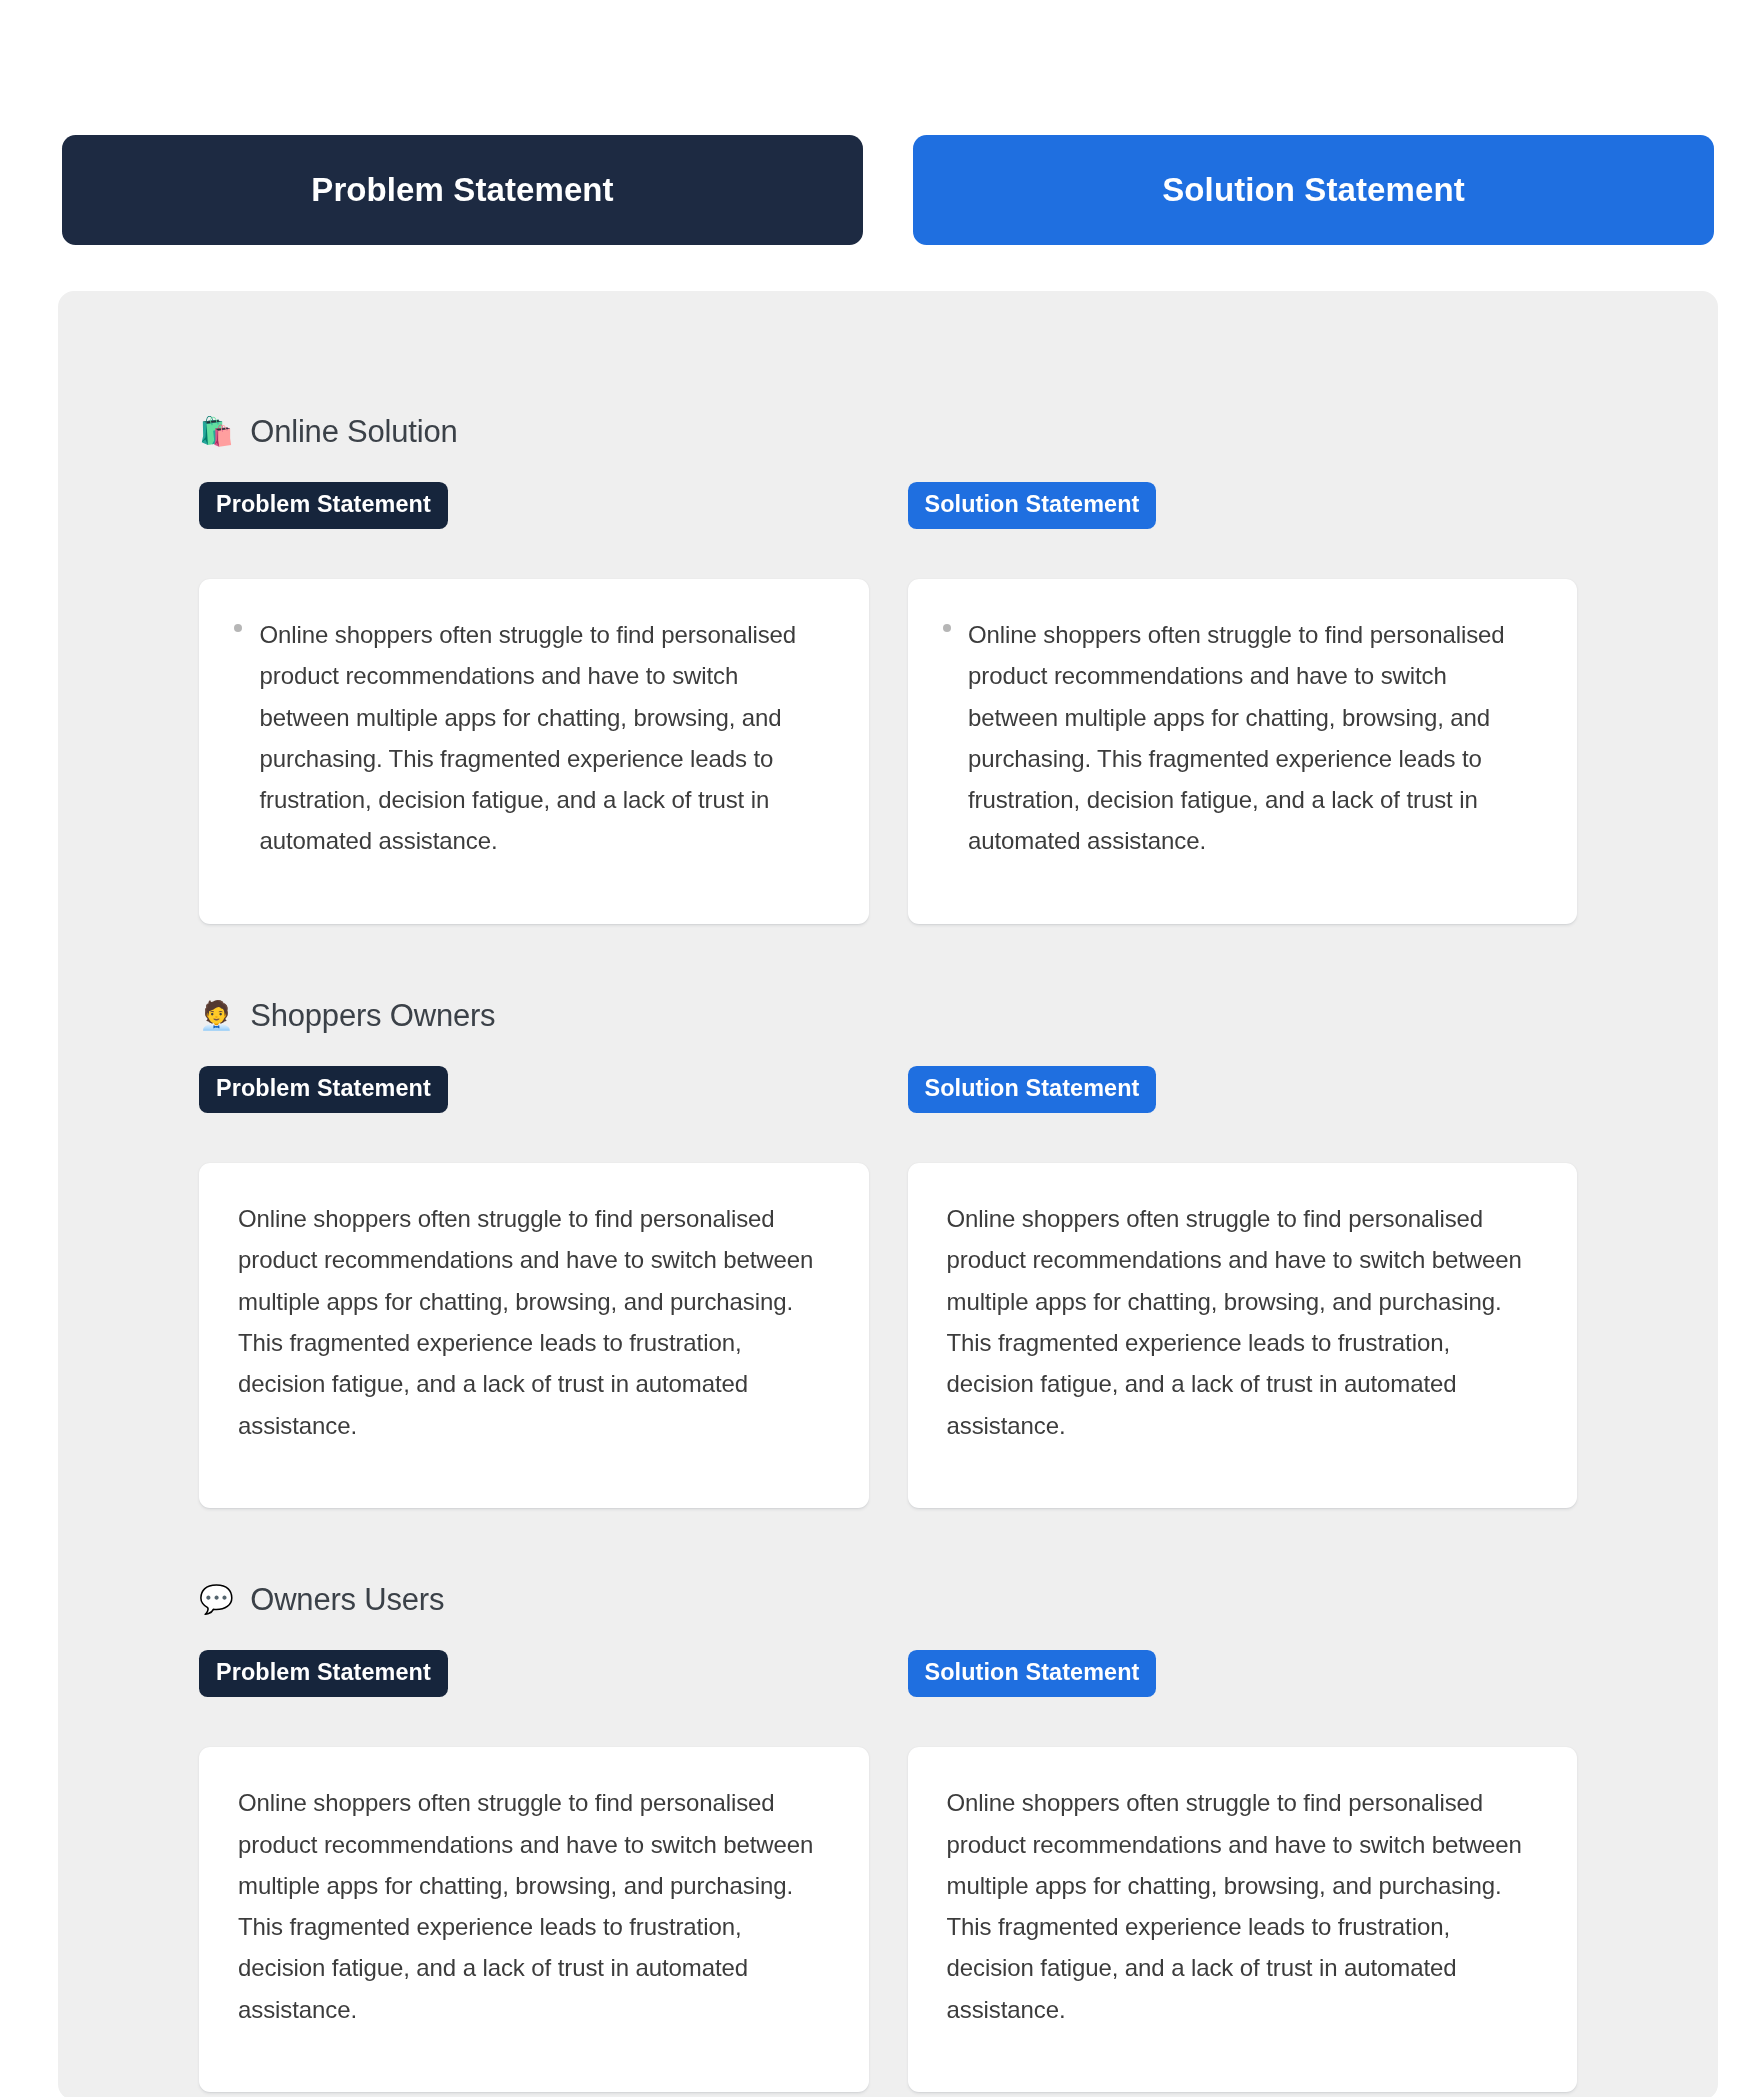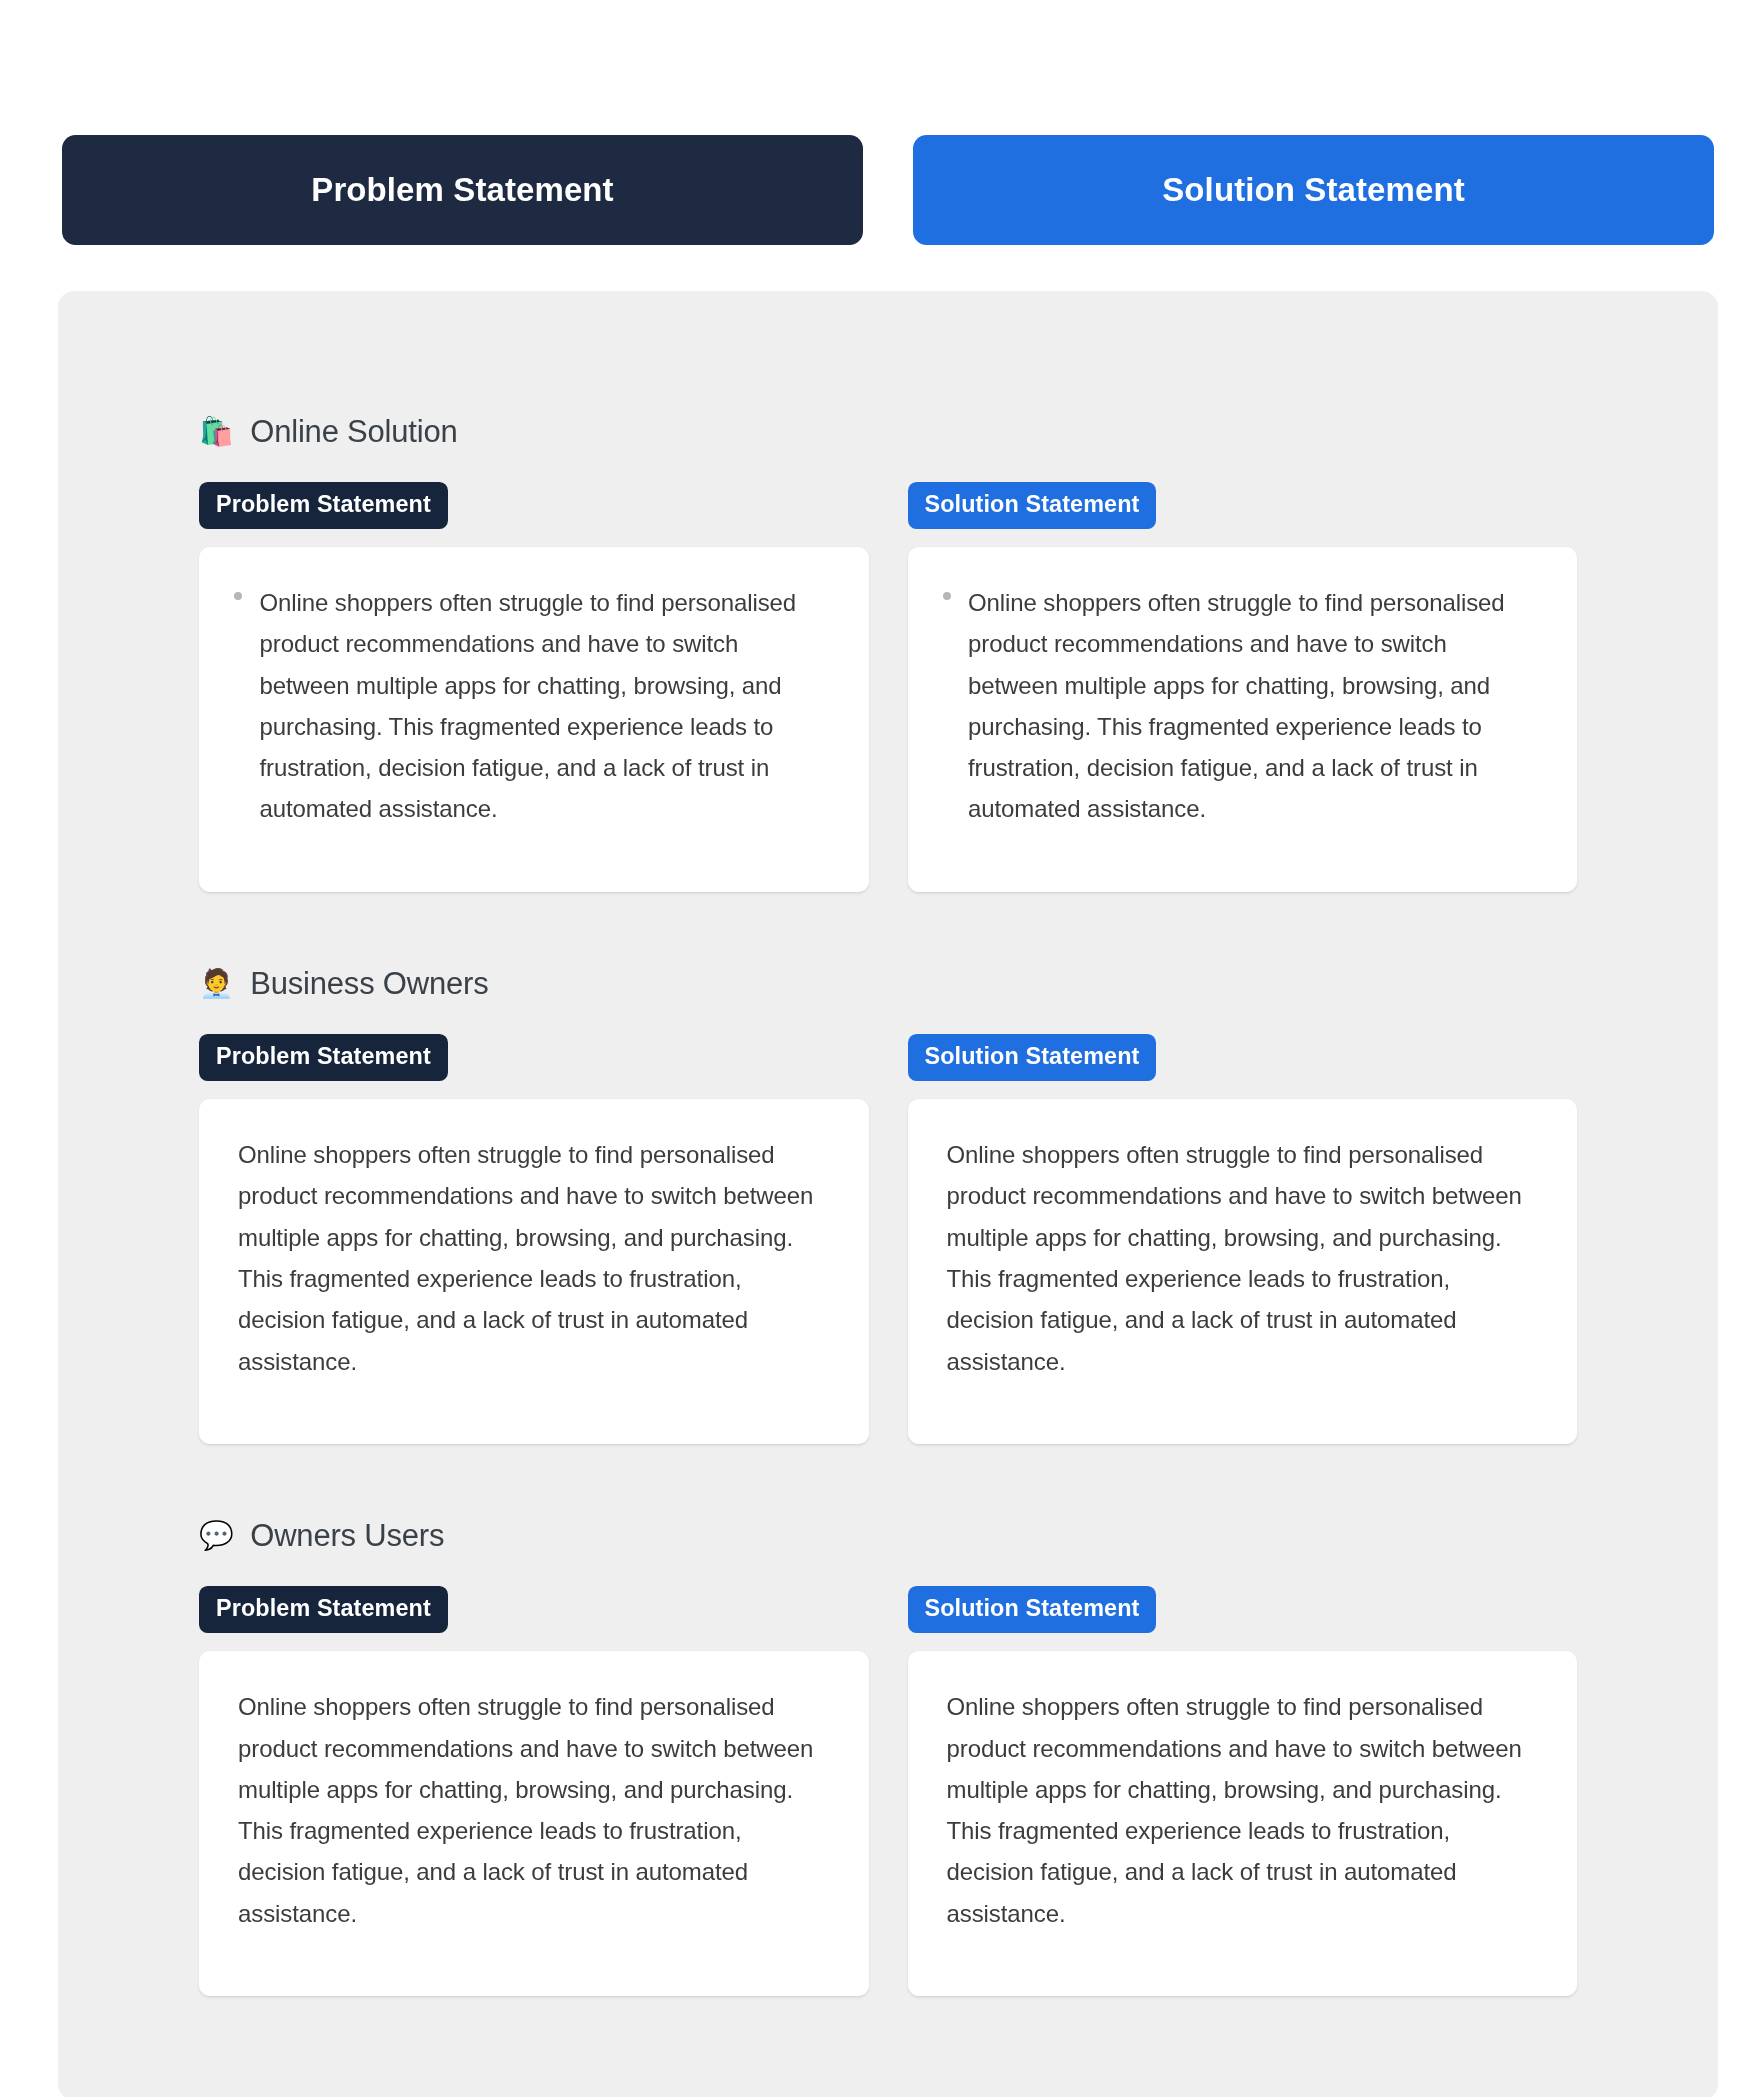--- a/index.html
+++ b/index.html
@@ -104,20 +104,21 @@
   .badge-problem  { background: #16253c; }
   .badge-solution { background: #1f6fe0; }
 
   .card {
     background: #ffffff;
     border-radius: 11px;
     box-shadow: 0 1.2px 3.1px rgba(16, 24, 40, 0.07),
                 0 0.6px 1.2px rgba(16, 24, 40, 0.05);
     padding: 27px 31px 29.5px 31px;
     min-height: 345px;
+    margin-top: 32px;
   }
 
   .card-body {
     display: flex;
     align-items: flex-start;
     gap: 0;
   }
 
   .bullet {
     flex: 0 0 auto;
@@ -171,21 +172,21 @@
               <p class="card-text">Online shoppers often struggle to find personalised product recommendations and have to switch between multiple apps for chatting, browsing, and purchasing. This fragmented experience leads to frustration, decision fatigue, and a lack of trust in automated assistance.</p>
             </div>
           </div>
         </div>
       </div>
     </div>
 
     <div class="section">
       <div class="section-heading">
         <span class="section-emoji">🧑‍💼</span>
-        <span>Business Owners</span>
+        <span>Shoppers Owners</span>
       </div>
       <div class="cols">
         <div class="col">
           <div class="badge badge-problem">Problem Statement</div>
           <div class="card no-bullet">
             <div class="card-body">
 
               <p class="card-text">Online shoppers often struggle to find personalised product recommendations and have to switch between multiple apps for chatting, browsing, and purchasing. This fragmented experience leads to frustration, decision fatigue, and a lack of trust in automated assistance.</p>
             </div>
           </div>

